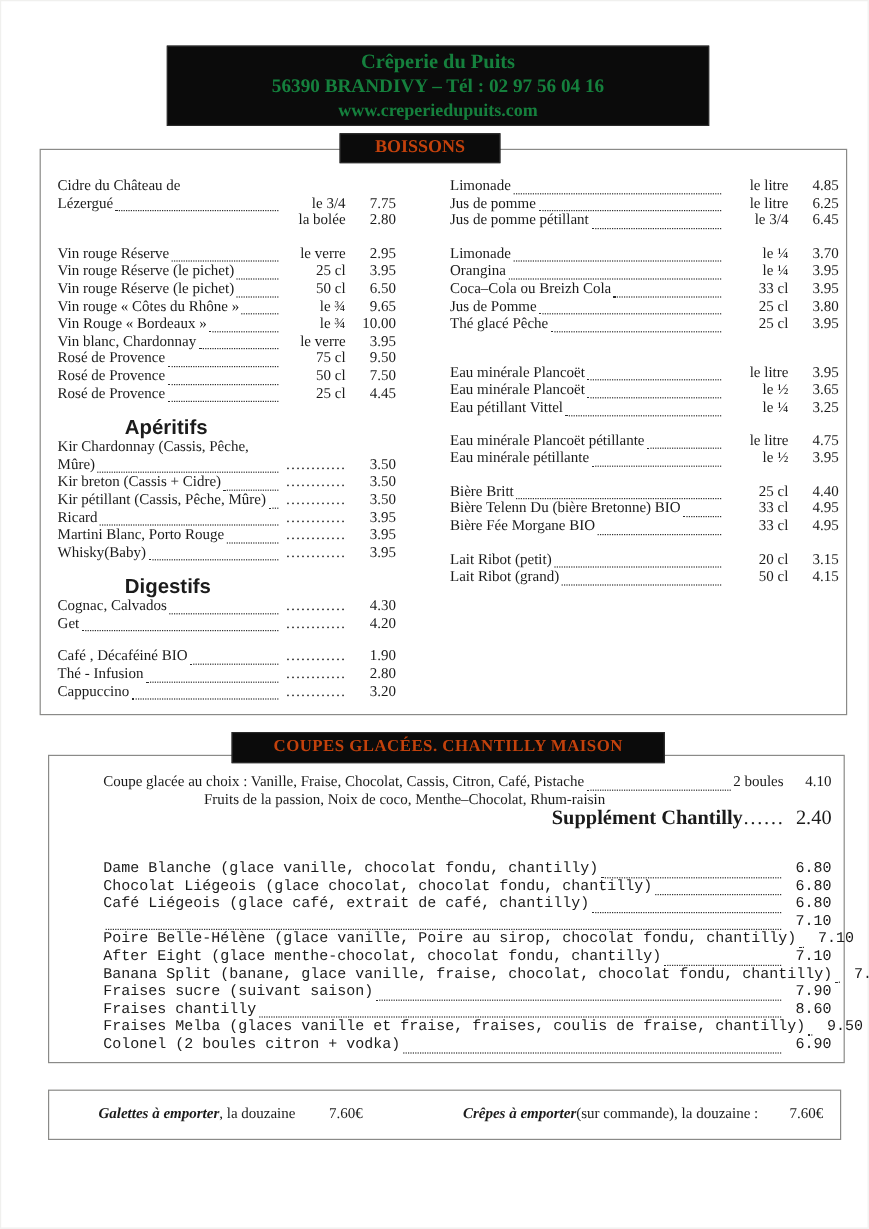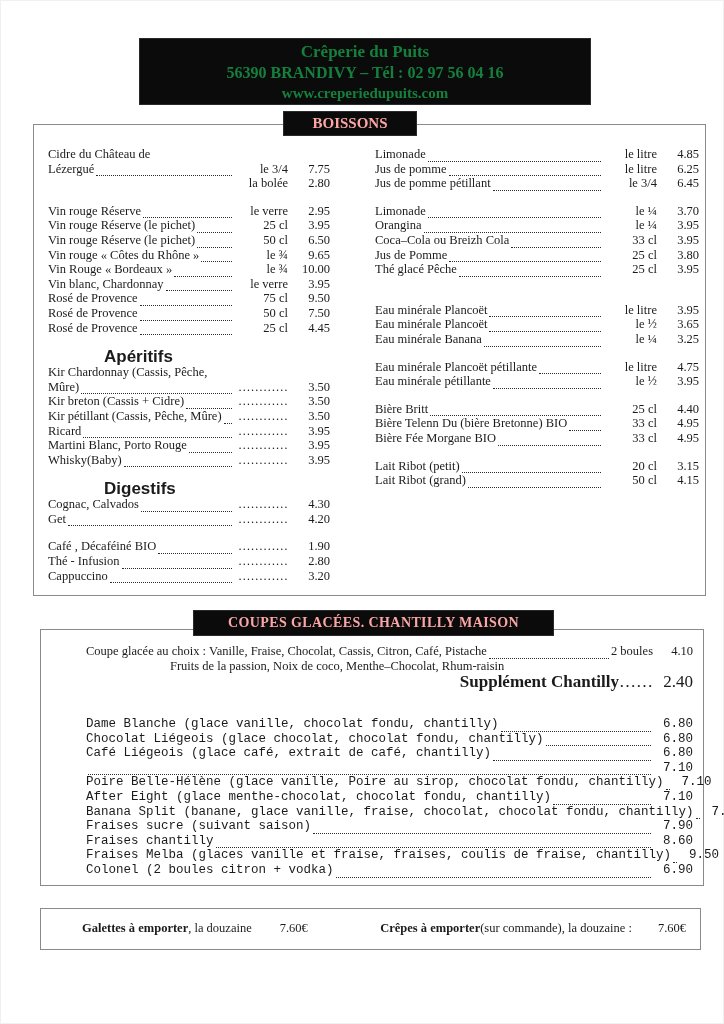--- a/index.html
+++ b/index.html
@@ -15,21 +15,21 @@
     background:#0b0b0b; color:#15803d; text-align:center;
     display:flex; flex-direction:column; justify-content:center; gap:1px;
     border:1px solid #2a2a2a;
   }
   .hdr-title   { font-weight:bold; font-size:17px; line-height:21px; }
   .hdr-address { font-weight:bold; font-size:16px; line-height:20px; }
   .hdr-site    { font-weight:bold; font-size:15px; line-height:19px; }
 
   
   .section-title {
-    position:absolute; background:#0b0b0b; color:#fca5a5; font-weight:bold;
+    position:absolute; background:#0b0b0b; color:#c2410c; font-weight:bold;
     text-align:center; z-index:3; border:1px solid #2a2a2a;
   }
   #boissons-title { left:283px; top:111px; width:134px; height:25px; font-size:15px; line-height:23px; }
   #coupes-title   { left:193px; top:610px; width:361px; height:26px; font-size:14px; line-height:24px; letter-spacing:0.4px; }
 
   
   .menu-box { position:absolute; border:1.5px solid #8a8a88; background:#fff;padding-left:33px; }
   #boissons-box { left:33px;  top:124px; width:673px; height:472px; }
   #coupes-box   { left:40px;  top:629px; width:664px; height:257px; }
   #takeaway-box { left:40px;  top:908px; width:661px; height:42px;  }
@@ -68,21 +68,21 @@
   .flavors-line2 { font-size:12.5px; line-height:15px; margin-left:84px; }
   .supplement-row { display:flex; font-size:17px; line-height:15px;align-items:center; }
   .supplement-row .spacer { flex:1 1 auto; }
   .supplement-row .label  { font-weight:bold; }
   .supplement-row .price  { flex:0 0 40px; text-align:right; }
   #coupes-items { margin-top:28px;font-family:Liberation Mono, monospace; }
   #coupes-items .row .price { flex:0 0 40px; }
 
   
   .takeaway-line { display:flex; align-items:baseline; padding:12px 14px 0 8px; font-size:12.5px; white-space:nowrap; }
-  .takeaway-line .bold { font-weight:bold; }
+  .takeaway-line .bold { font-weight:bold;font-style:italic; }
   .t-price-left  { margin-left:28px; }
   .t-spacer { flex:1 1 auto; }
   .t-price-right { margin-left:26px; }
 </style>
 </head>
 <body>
 
 <div id="page">
 
   <div id="header-box">
@@ -344,21 +344,21 @@
                 <span class="unit">le litre</span>
                 <span class="price">3.95</span>
               </div>
             <div class="row">
                 <span class="name">Eau minérale Plancoët</span>
                 <span class="leader"></span>
                 <span class="unit">le ½</span>
                 <span class="price">3.65</span>
               </div>
             <div class="row">
-                <span class="name">Eau minérale Banana</span>
+                <span class="name">Eau pétillant Vittel</span>
                 <span class="leader"></span>
                 <span class="unit">le ¼</span>
                 <span class="price">3.25</span>
               </div>
           </div>
         </div>
         <div class="group">
 
           <div>
 

